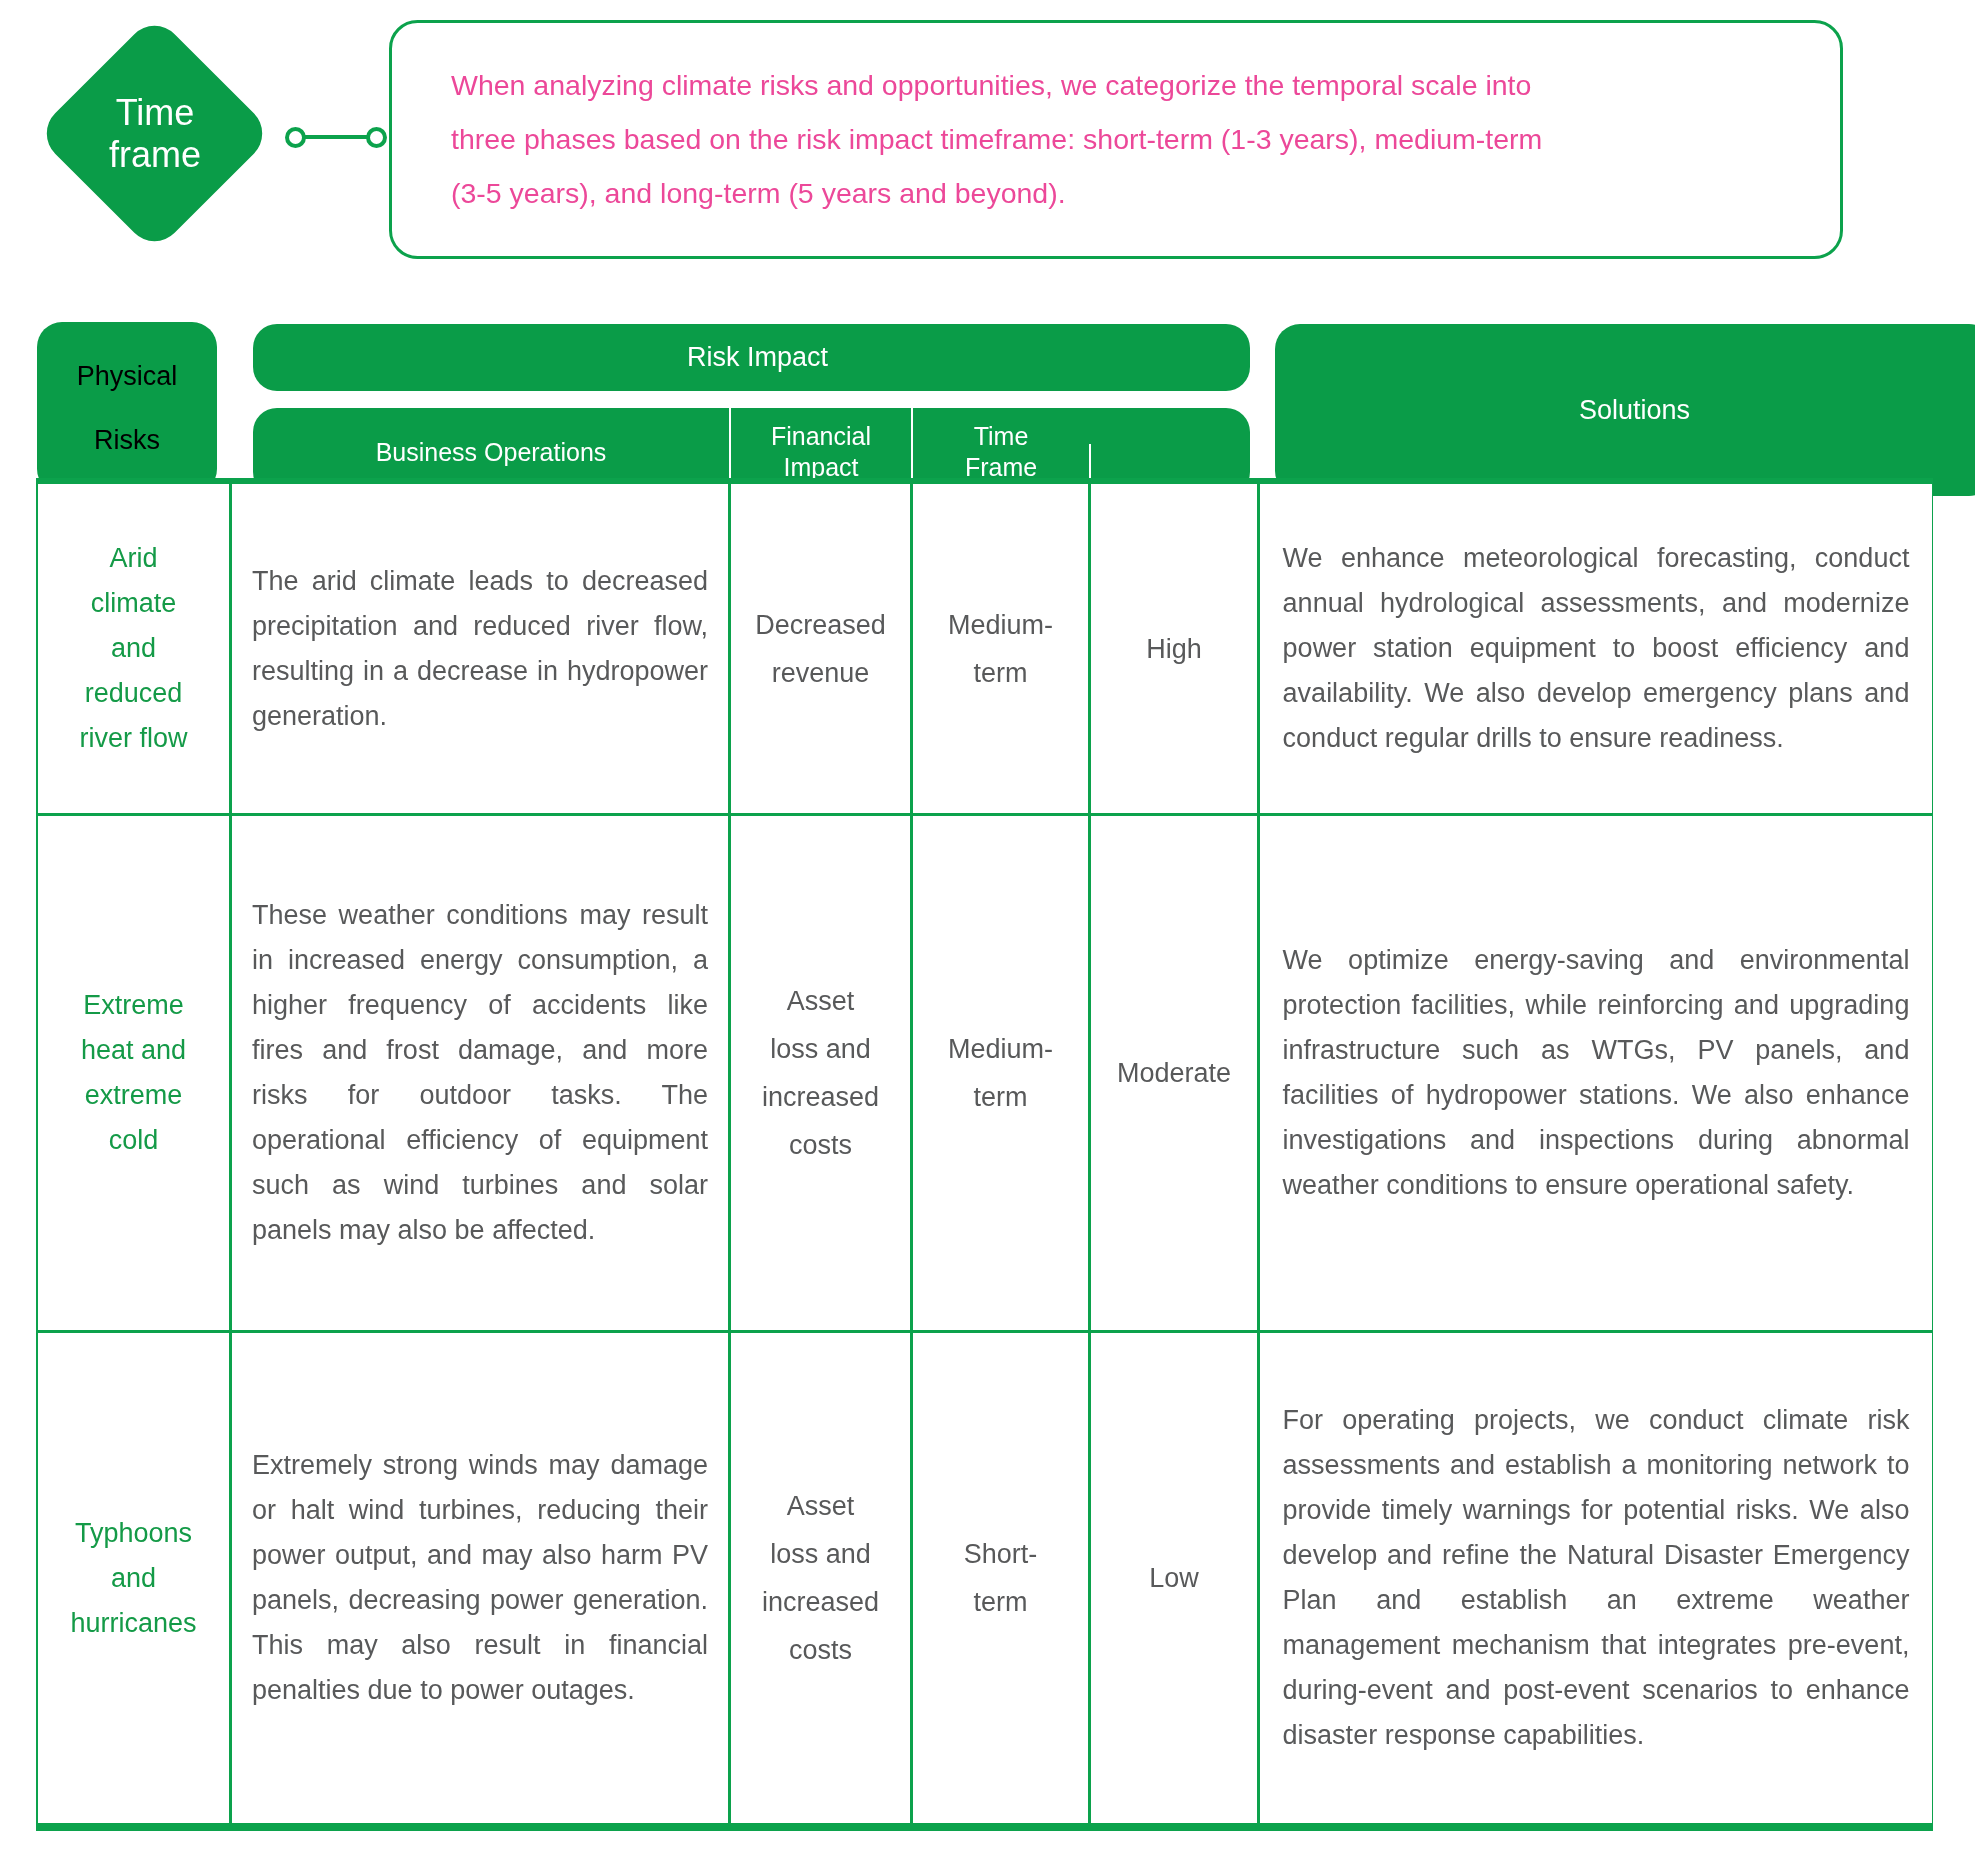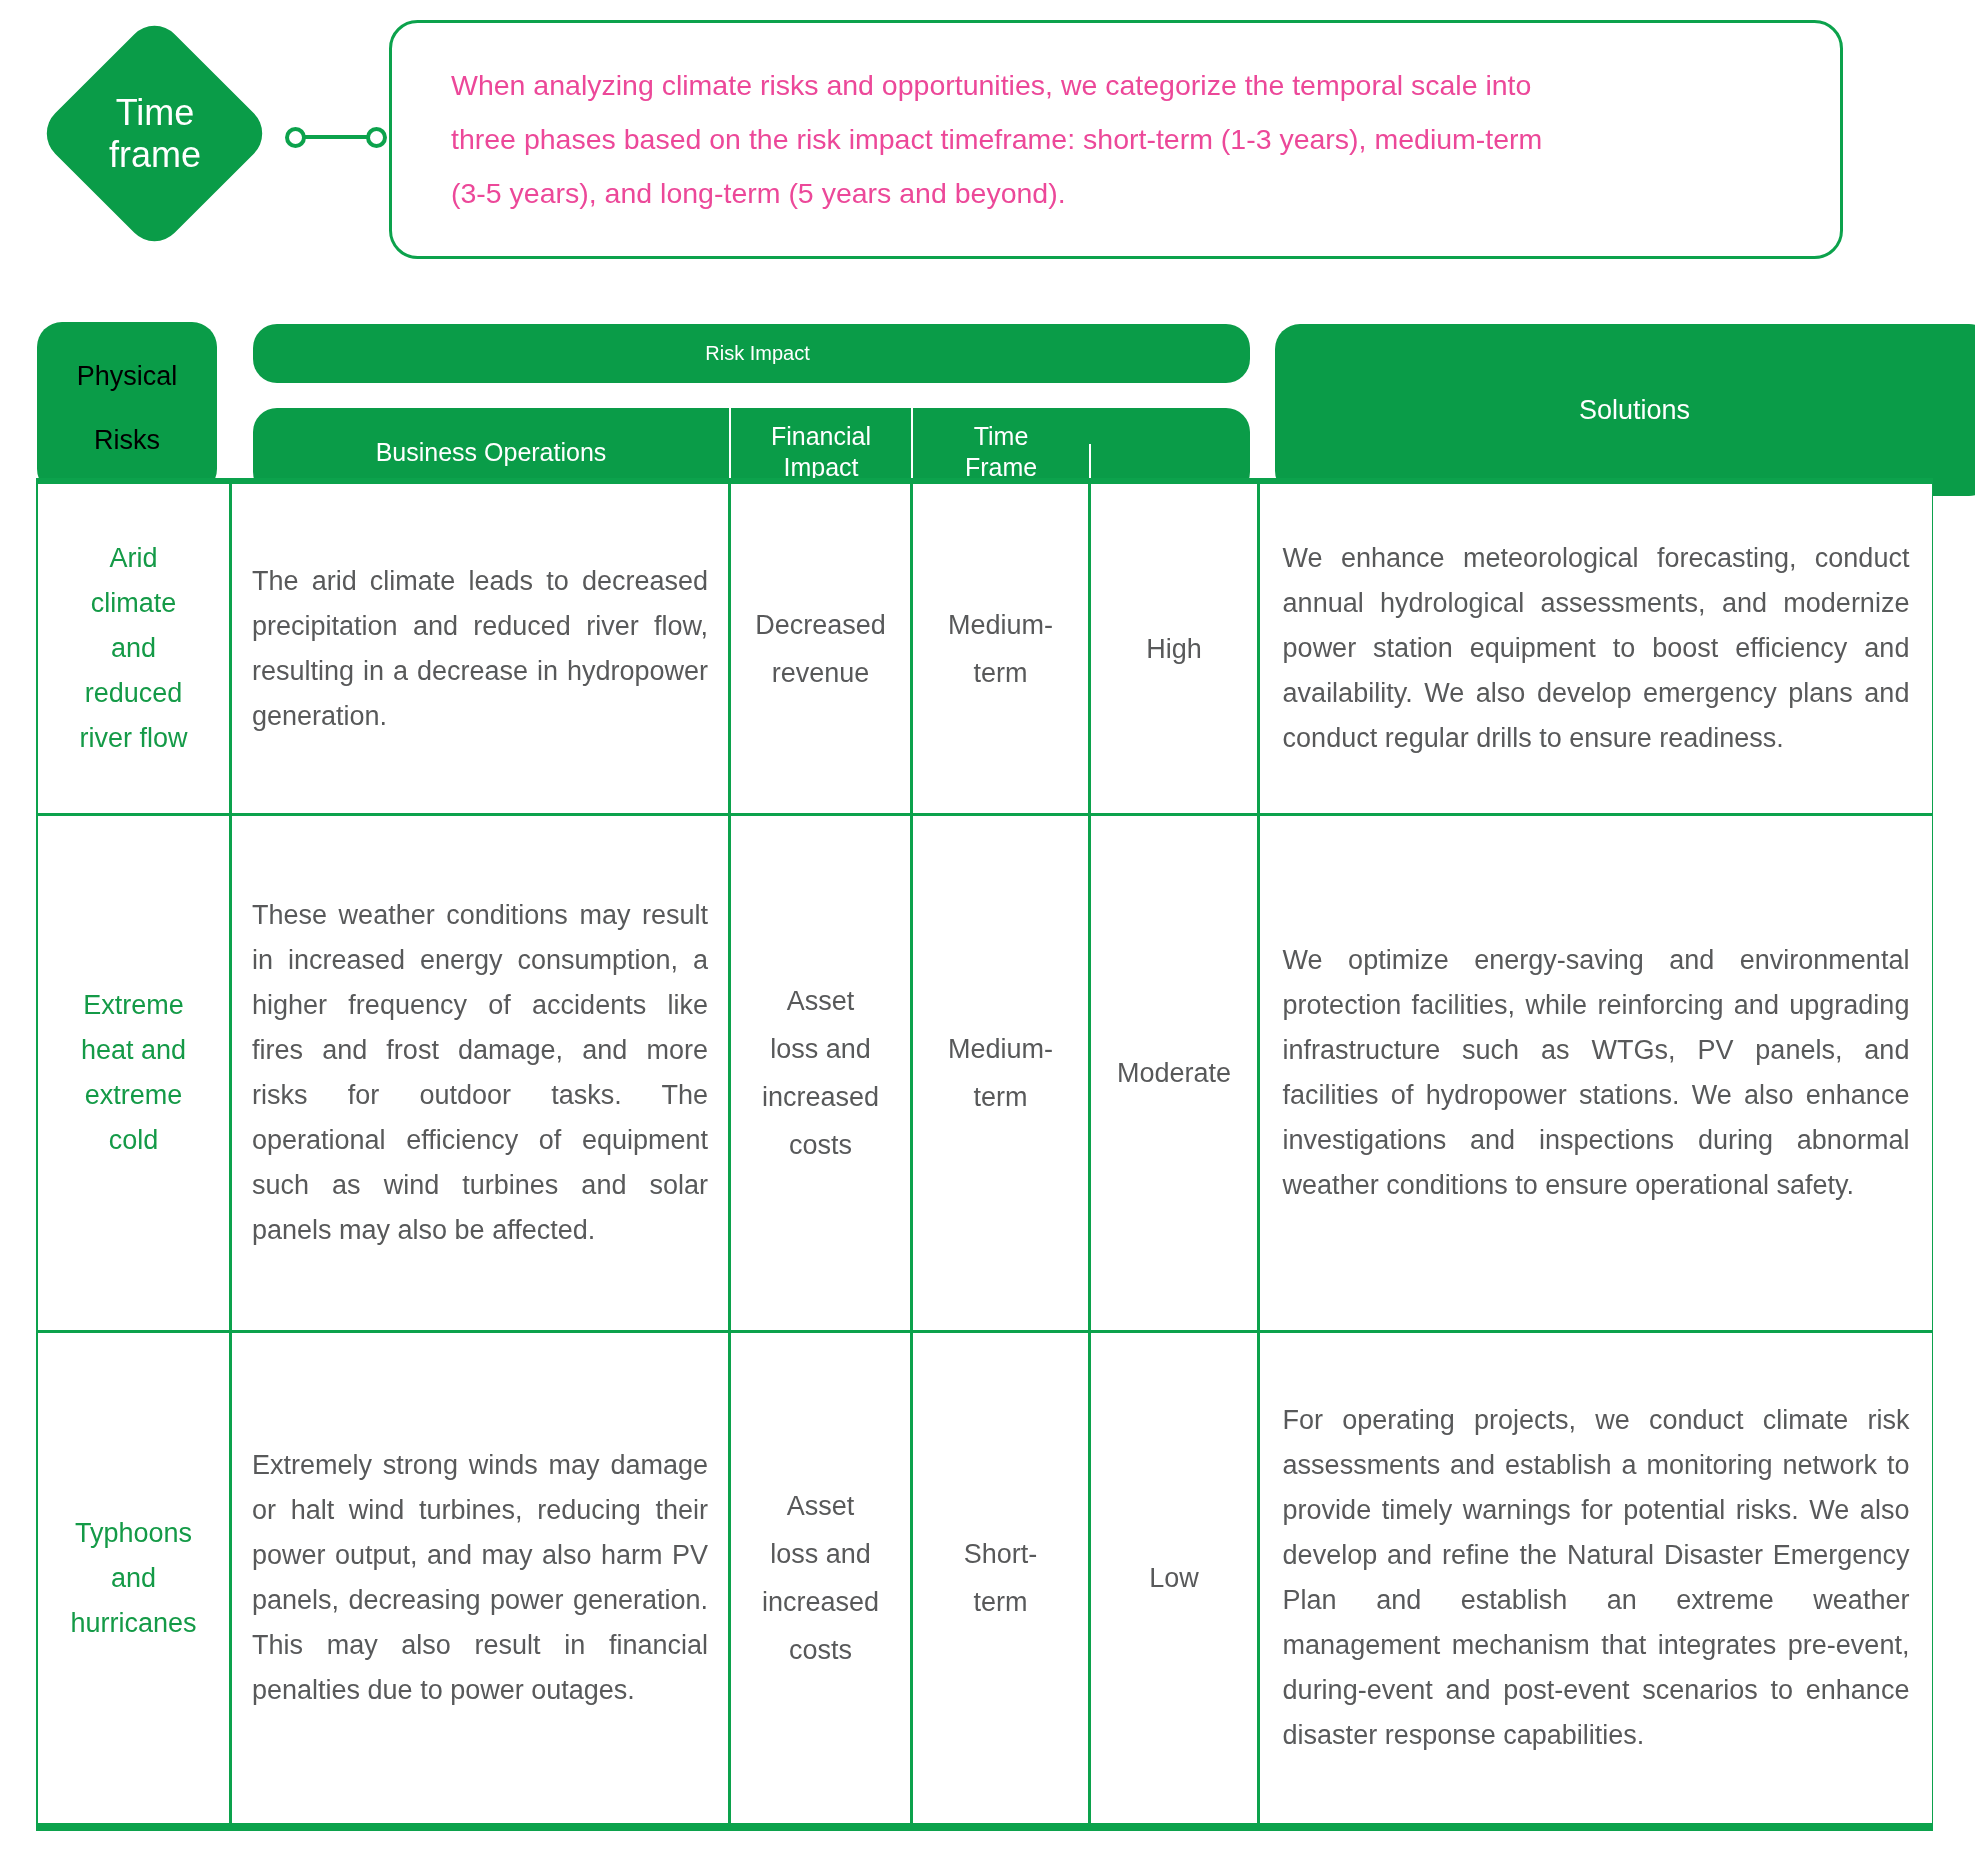--- a/index.html
+++ b/index.html
@@ -50,24 +50,24 @@
   }
 
   
   .hdr-physical{
     position:absolute; left:37px; top:322px; width:180px; height:172px;
     background:var(--green); border-radius:25px;
     display:flex; align-items:center; justify-content:center;
     color:#000000; font-size:27px; line-height:64px; text-align:center; white-space:pre-line;
   }
   .hdr-riskimpact{
-    position:absolute; left:253px; top:324px; width:997px; height:59px;
+    position:absolute; left:253px; top:324px; width:997px; height:67px;
     background:var(--green); border-radius:24px;
     display:flex; align-items:center; justify-content:center;
-    color:#fff; font-size:20px;padding-left:12px;
+    color:#fff; font-size:27px;padding-left:12px;
   }
   .hdr-subbar{
     position:absolute; left:253px; top:408px; width:997px; height:88px;
     background:var(--green); border-radius:24px;
     display:flex; overflow:hidden;
   }
   .hdr-subcell{
     display:flex; align-items:center; justify-content:center;
     color:#fff; font-size:25px; line-height:31px; text-align:center; white-space:pre-line;
     height:100%;

